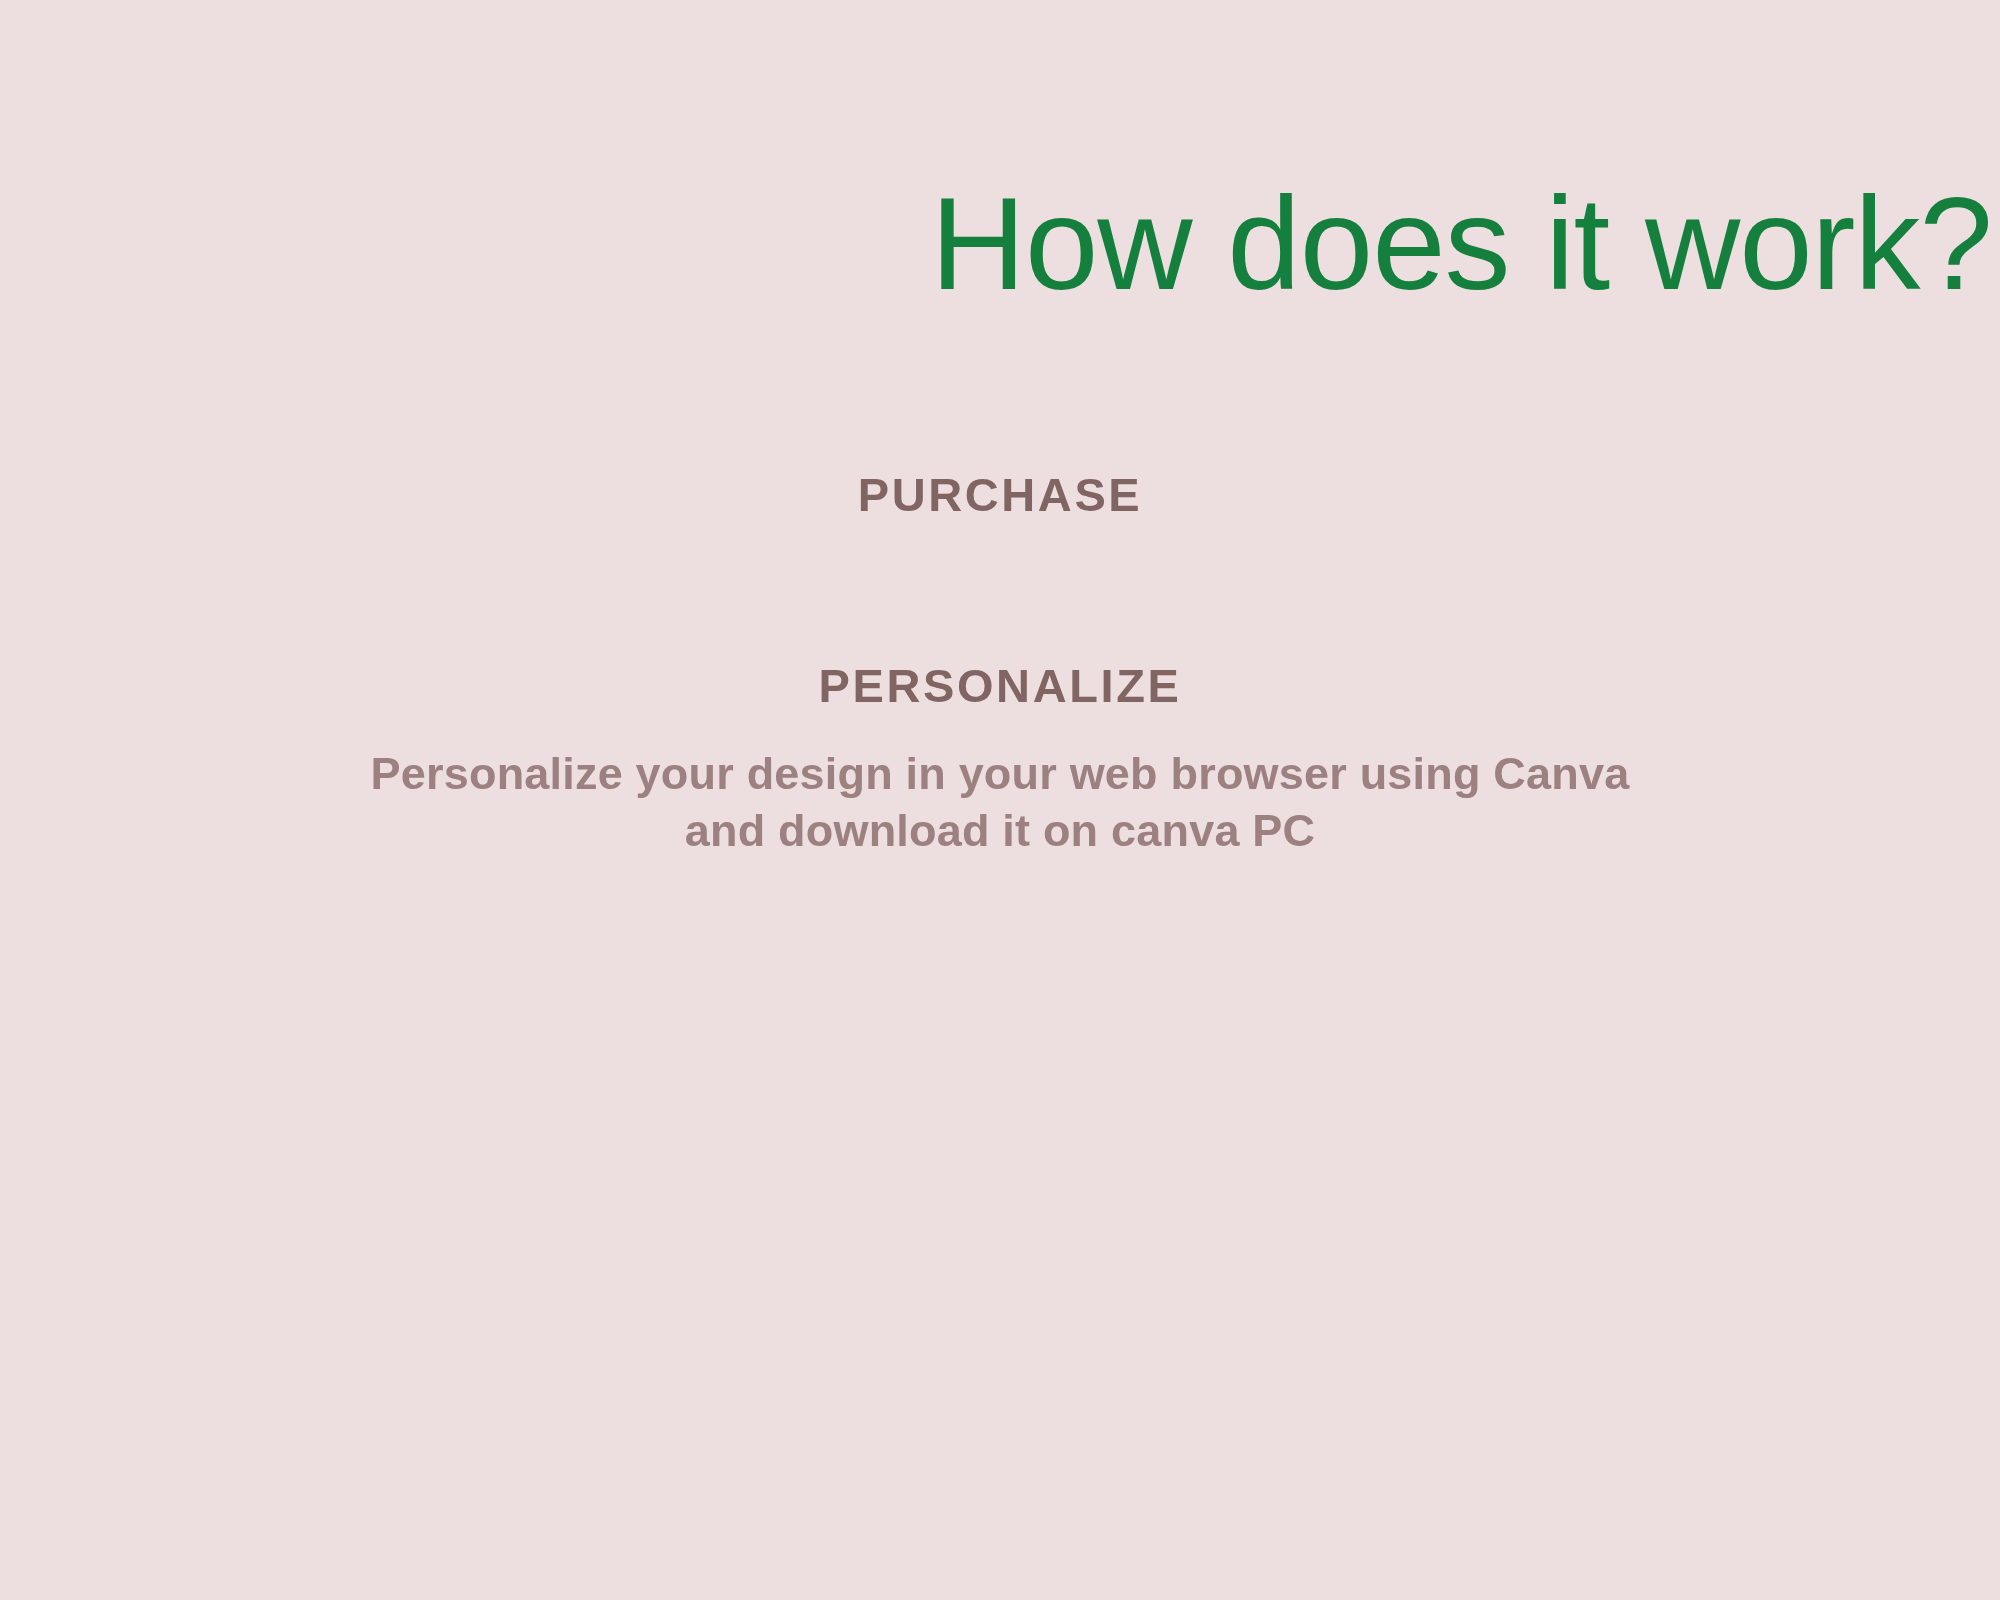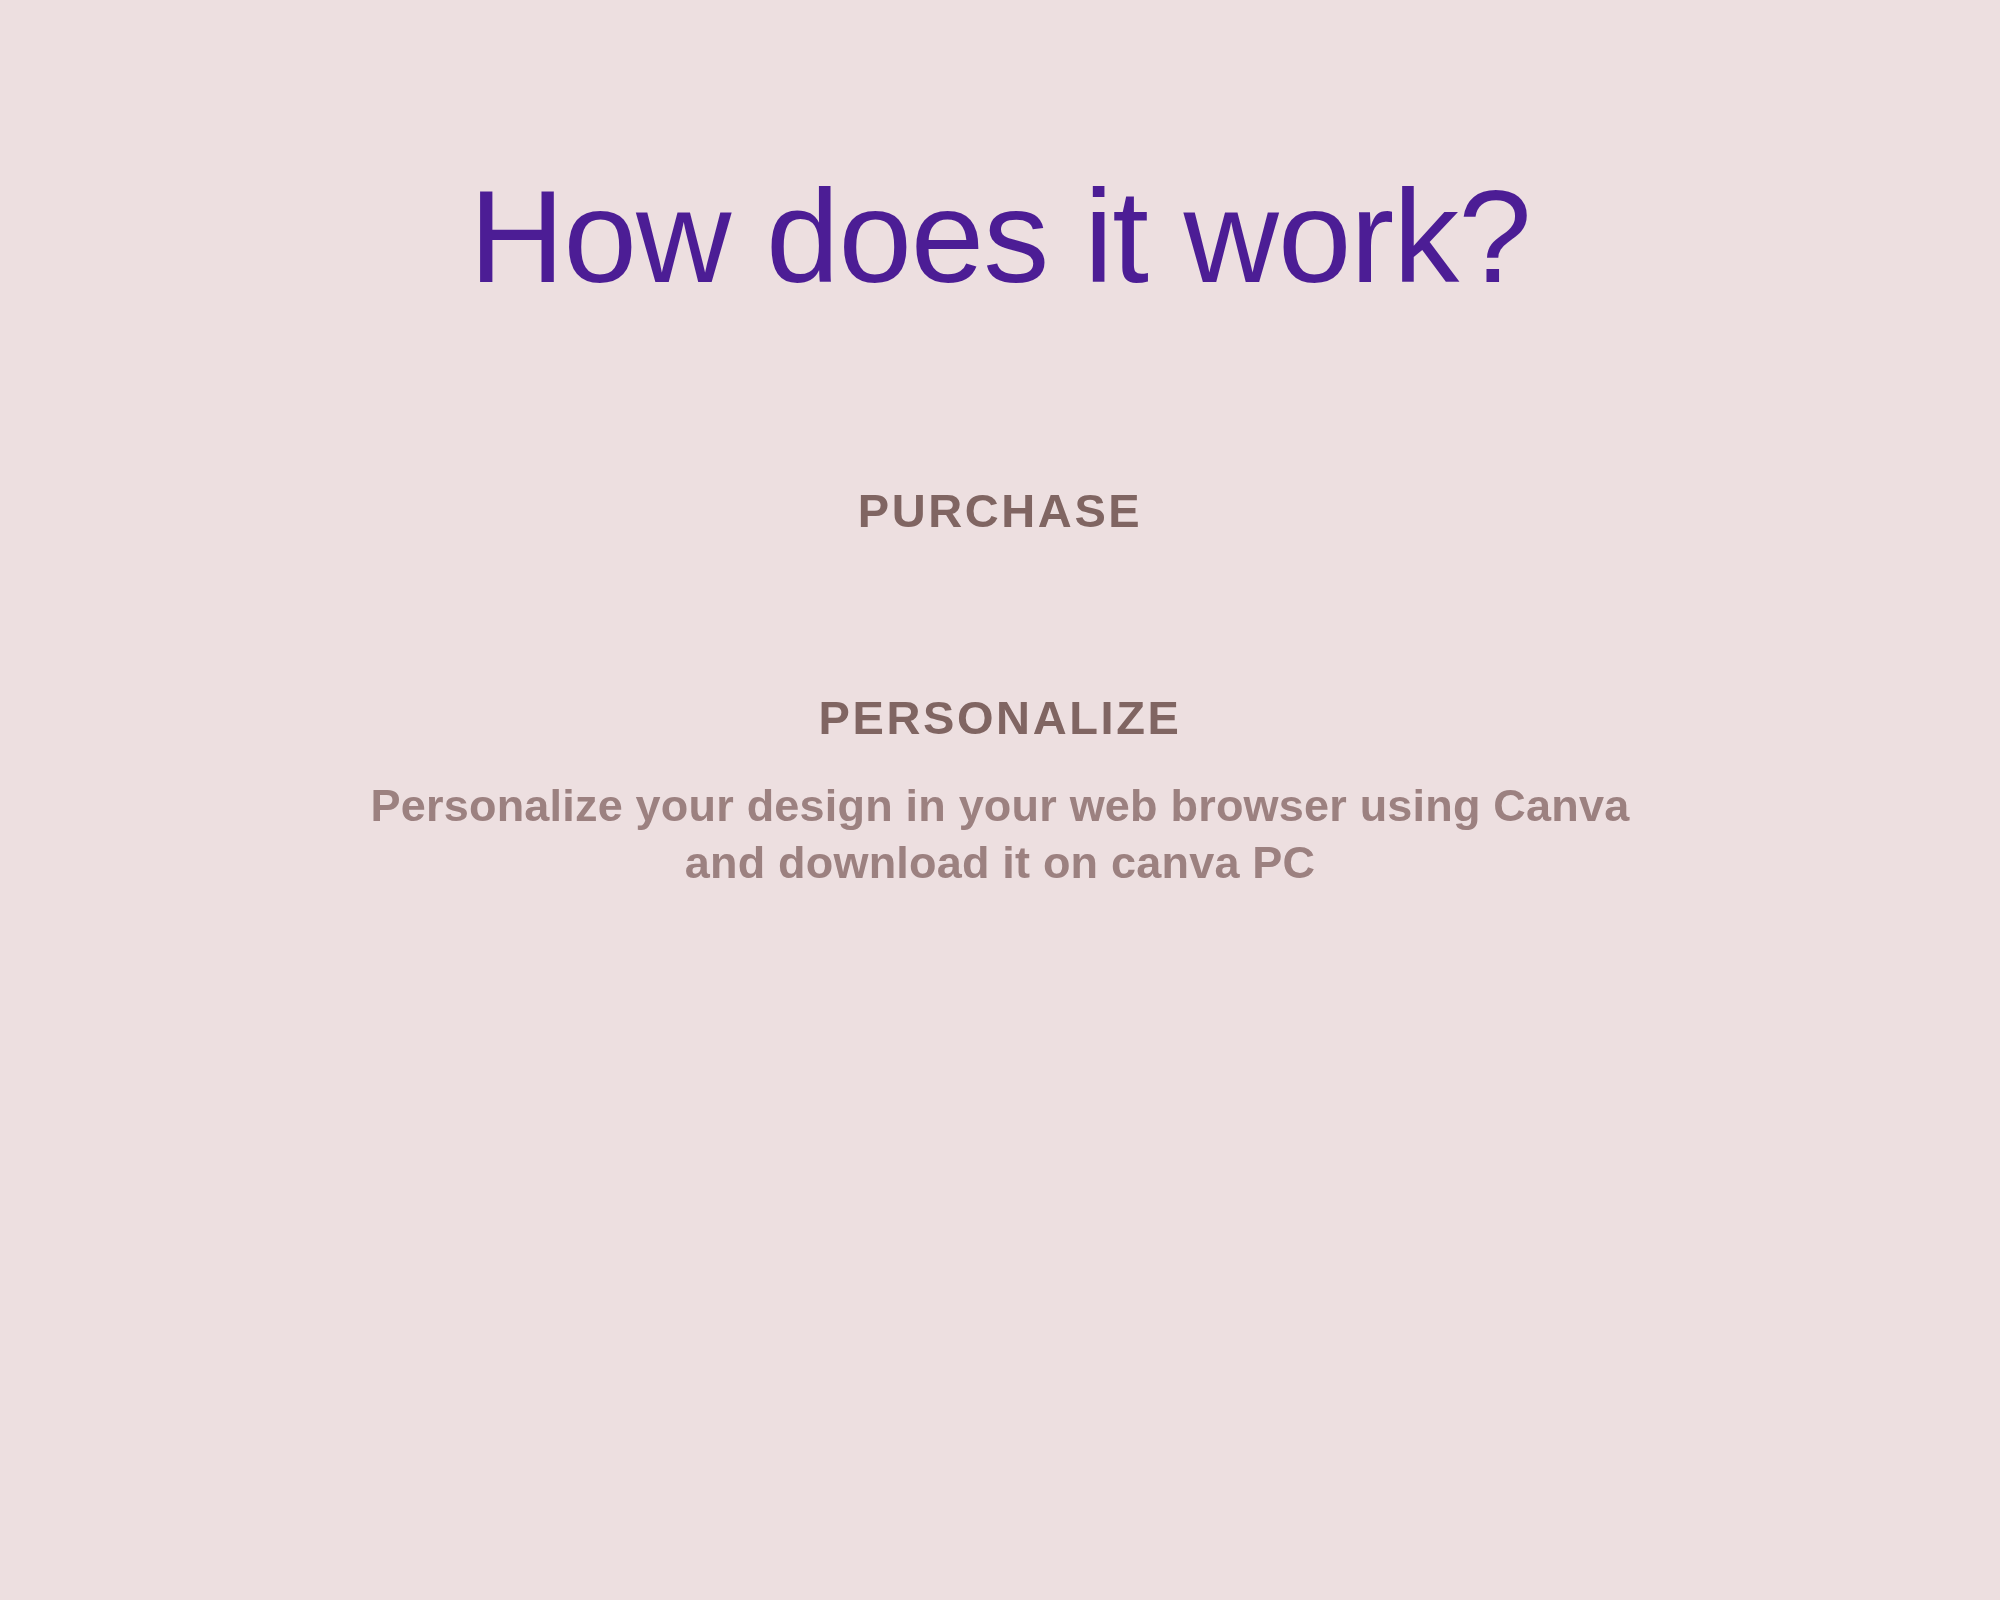--- a/index.html
+++ b/index.html
@@ -17,53 +17,53 @@
     position: relative;
     width: 2000px;
     height: 1600px;
     background: #EDDFE0;
     box-sizing: border-box;
     display: flex;
     flex-direction: column;
     align-items: center;
   }
   .page-title {
-    margin: 1px;
+    margin: 8px;
     padding: 0;
     position: absolute;
     top: 170px;
     left: 0;
     right: 0;
-    text-align: center;
+    text-align: right;
     font-size: 132px;
     font-weight: 400;
     line-height: 1.0;
     letter-spacing: -1px;
-    color: #4c1d95;
+    color: #15803d;
     white-space: nowrap;
   }
   .steps {
     position: absolute;
     top: 470px;
     left: 0;
     right: 0;
     display: flex;
     flex-direction: column;
     align-items: center;
   }
   .step {
     width: 100%;
     text-align: center;
     margin-bottom: 108px;
   }
   .step:last-child {
     margin-bottom: 0;
   }
   .step-title {
-    margin: 16px 0 34px 0;
+    margin: 0 0 34px 0;
     font-size: 47px;
     font-weight: 700;
     letter-spacing: 2.6px;
     line-height: 1.05;
     color: #806562;
     text-transform: uppercase;
   }
   .step-body {
     margin: 0 auto;
     width: 1640px;

